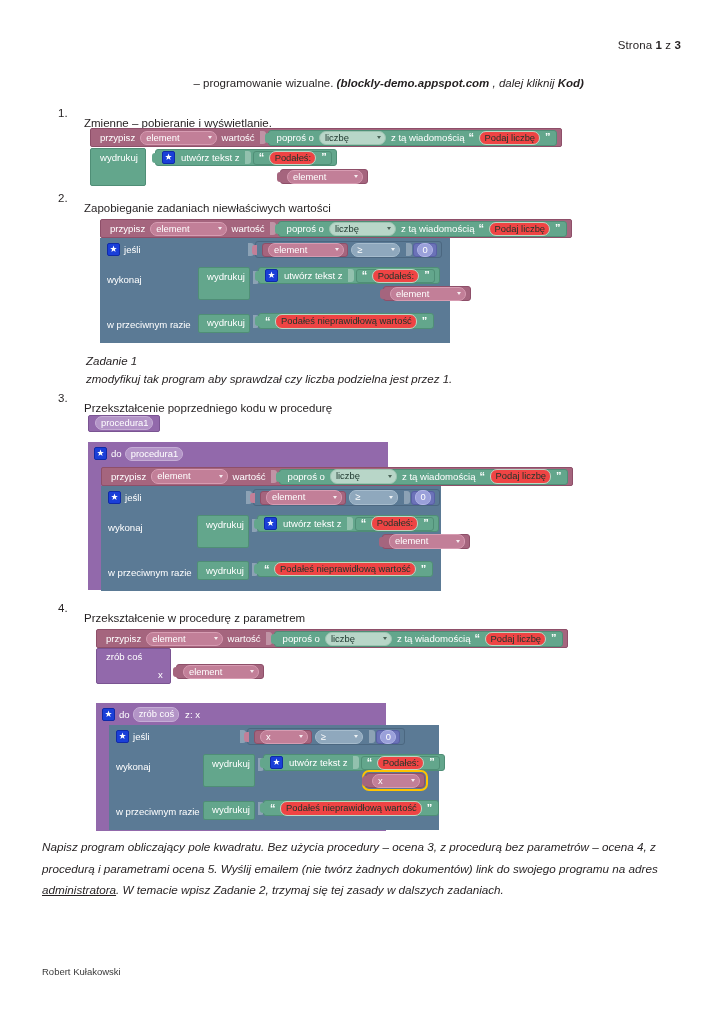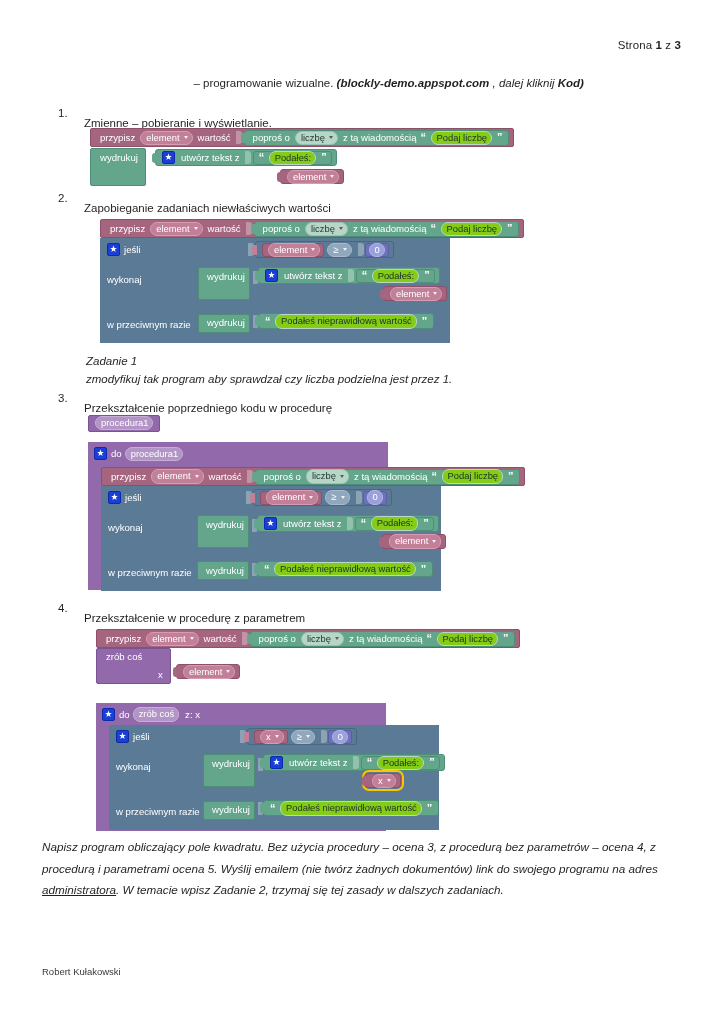--- a/index.html
+++ b/index.html
@@ -75,27 +75,28 @@
   .f{
     display:inline-flex;align-items:center;
     padding:1px 4px 2px 5px;
     border-radius:7px;
     font-size:9.4px;
     color:#fff;
     background:rgba(255,255,255,.22);
     border:1px solid rgba(255,255,255,.38);
     margin:0 3px;
     line-height:1;
+    gap:24px;
   }
   .f.light{background:#b8d6c8;color:#203a30;border:1px solid #9bc3b0;}
   .f.rose {background:#c27f98;color:#fff;border:1px solid #d79cb2;}
   .f.purp {background:#b394c7;color:#fff;border:1px solid #c6aed6;}
   .f.slate{background:#8fa8bd;color:#fff;border:1px solid #a6bccd;}
   .f.mathf{background:#9aa0da;color:#fff;border:1px solid #b0b5e6;}
-  .f.white{background:#84cc16;color:#20352b;border:1px solid #bcd6c6;}
+  .f.white{background:#ef4444;color:#20352b;border:1px solid #bcd6c6;}
 
   .caret{
     display:inline-block;width:0;height:0;margin-left:4px;
     border-left:2.5px solid transparent;border-right:2.5px solid transparent;
     border-top:3px solid rgba(255,255,255,.85);
   }
   .caret.dark{border-top-color:#4a6458;}
 
   
   .star{

